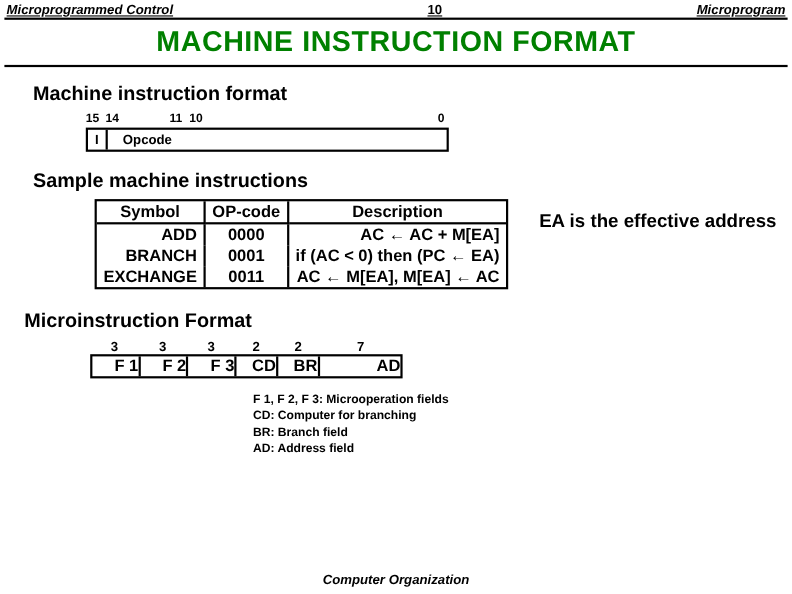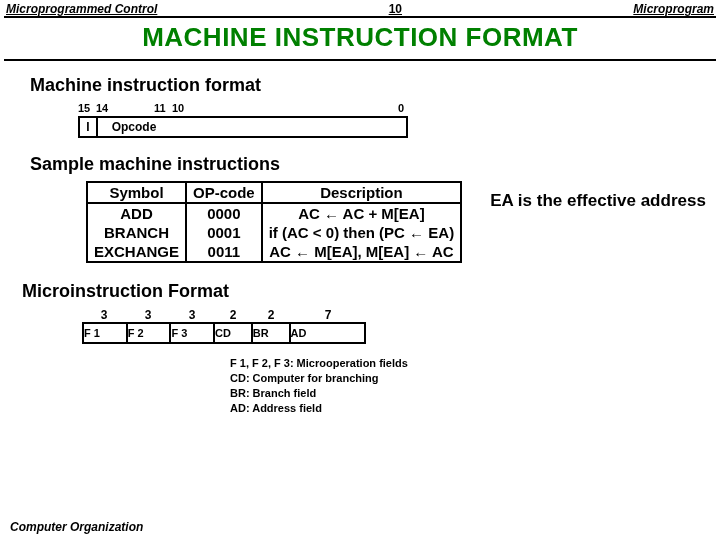--- a/index.html
+++ b/index.html
@@ -78,21 +78,21 @@
     align-items:flex-start;
     margin-left:86px;
     margin-top:4px;
   }
   .tbl {
     border-collapse: collapse;
     font-size: 15px;
   }
   .tbl th, .tbl td {
     padding: 1px 6px;
-    text-align: center;
+    text-align: right;
     font-weight: bold;
   }
   .tbl thead th {
     border-bottom: 2px solid #000;
     text-align:center;
   }
   .tbl .vline-r { border-right: 2px solid #000; }
   .tbl-outer {
     border:2px solid #000;
   }
@@ -111,40 +111,40 @@
     font-size:12px;
     font-weight:bold;
   }
   .micro-labels span { text-align:center; }
   .micro-boxes {
     display:flex;
     border:2px solid #000;
   }
   .micro-boxes > div {
     border-right:2px solid #000;
-    font-size:11px;
-    font-weight:bold;
-    text-align:left;
+    font-size:15px;
+    font-weight:bold;
+    text-align:right;
     height:18px;
     line-height:18px;
   }
   .micro-boxes > div:last-child { border-right:none; }
   .micro-legend {
     font-size:11px;
     font-weight:bold;
     margin-left:230px;
     margin-top:12px;
     line-height:1.35;
   }
   .footer {
     position:absolute;
     bottom:6px;
     left:0; right:0;
     display:flex;
-    justify-content:flex-start;
+    justify-content:center;
     padding:0 10px;
     font-size:12px;
     font-style:italic;
     font-weight:bold;
   }
 </style>
 </head>
 <body>
 
 <div class="header-bar">

